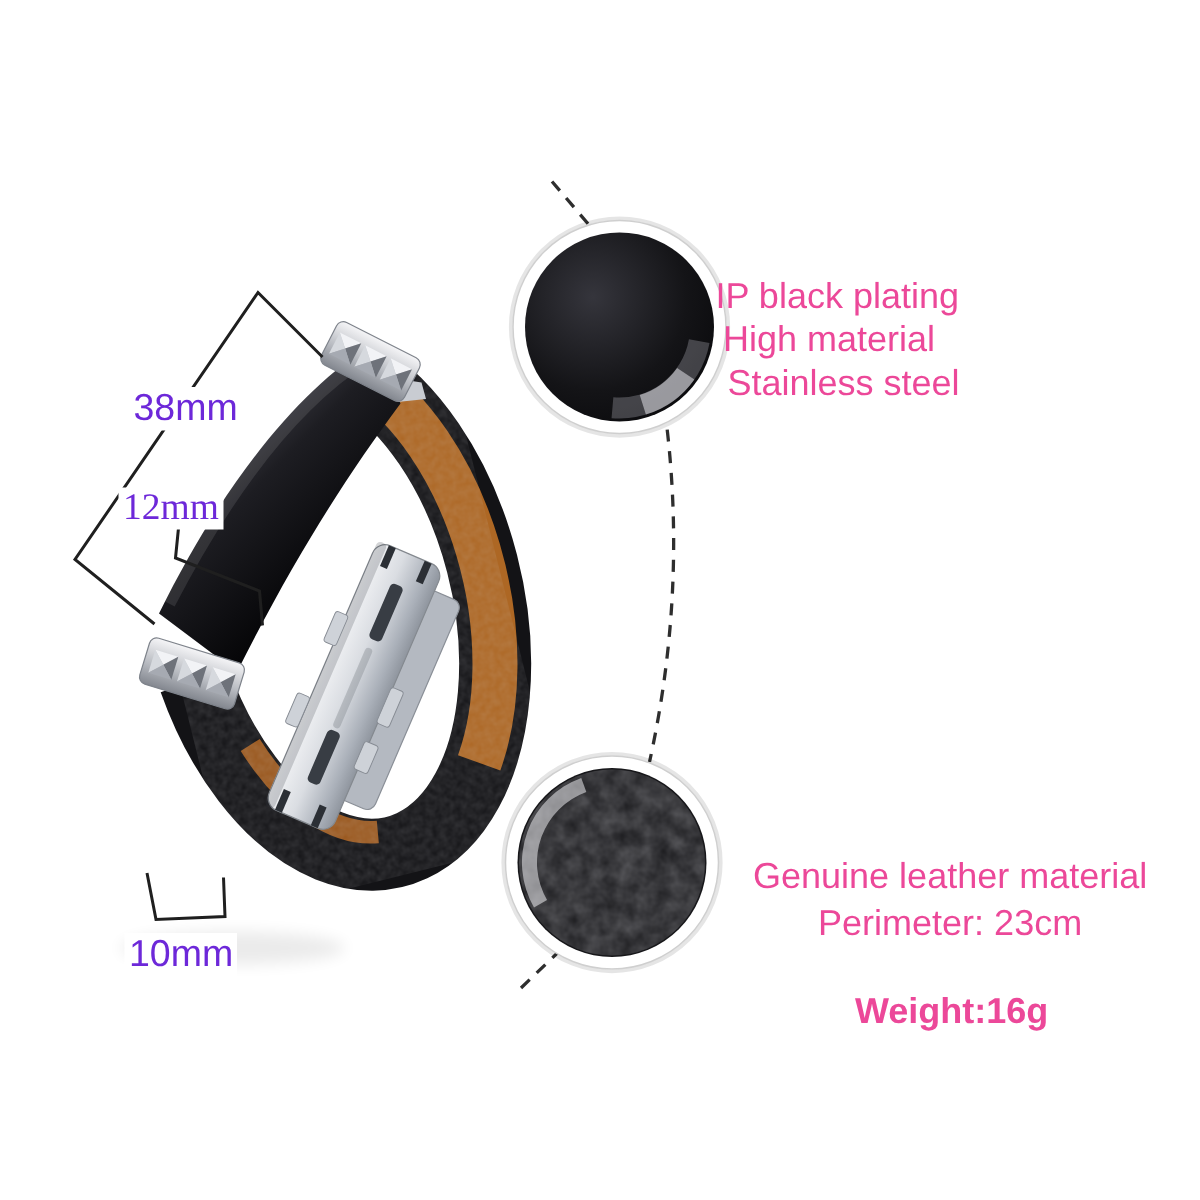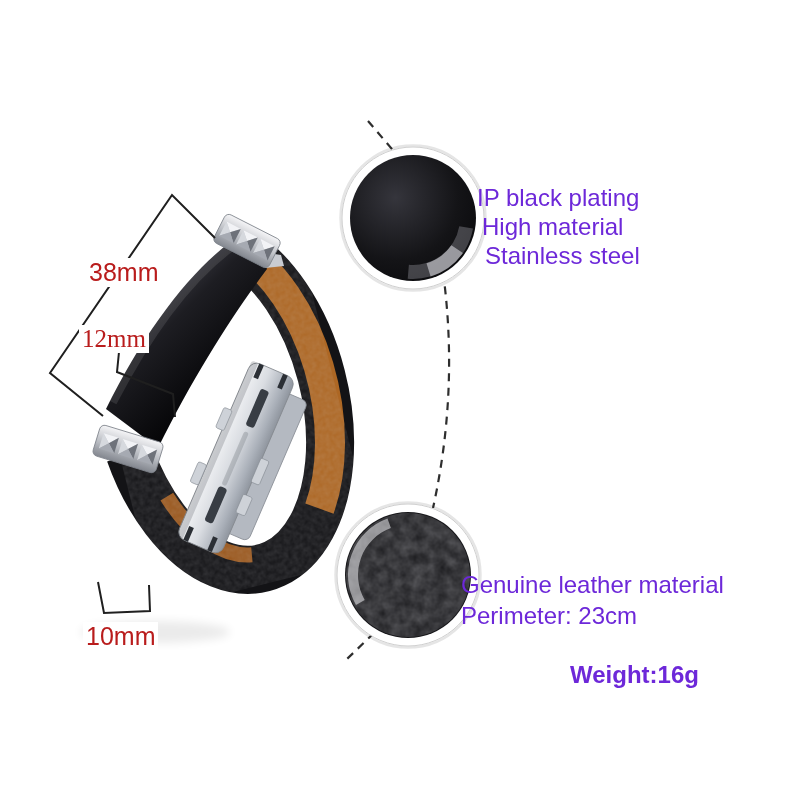--- a/index.html
+++ b/index.html
@@ -1,29 +1,29 @@
 <!DOCTYPE html>
 <html><head>
 <meta charset="utf-8">
 <style>
   html,body{margin:0;padding:0;background:#ffffff;}
   #stage{
     position:relative;width:800px;height:800px;background:#ffffff;overflow:hidden;
     font-family:"Liberation Sans","DejaVu Sans",sans-serif;color:#161616;
   }
   #stage svg{position:absolute;left:0;top:0;}
-  .label{position:absolute;white-space:nowrap;font-size:24px;line-height:29px;color:#6d28d9;}
-  .dim{position:absolute;white-space:nowrap;font-size:25px;color:#b91c1c;background:#ffffff;padding:0 3px;}
+  .label{position:absolute;white-space:nowrap;font-size:24px;line-height:29px;color:#ec4899;}
+  .dim{position:absolute;white-space:nowrap;font-size:25px;color:#6d28d9;background:#ffffff;padding:0 3px;}
   #dim-38{left:86px;top:258px;}
   #dim-12{left:79px;top:325px;font-family:Liberation Serif, serif;}
   #dim-10{left:83px;top:622px;}
   #callout-steel{left:477px;top:183px;}
   #callout-steel .cl-line:nth-child(2){padding-left:5px;}
   #callout-steel .cl-line:nth-child(3){padding-left:8px;text-align:center;}
-  #callout-leather{left:461px;top:569px;line-height:31px;}
+  #callout-leather{left:502px;top:569px;line-height:31px;text-align:center;}
   #weight-label{left:570px;top:660px;font-weight:bold;}
 </style>
 </head>
 <body>
 
 <div id="stage">
 
   <svg width="800" height="800" viewBox="0 0 800 800">
     <defs>
       <linearGradient id="plateGrad" gradientUnits="userSpaceOnUse" x1="140" y1="270" x2="235" y2="365">

